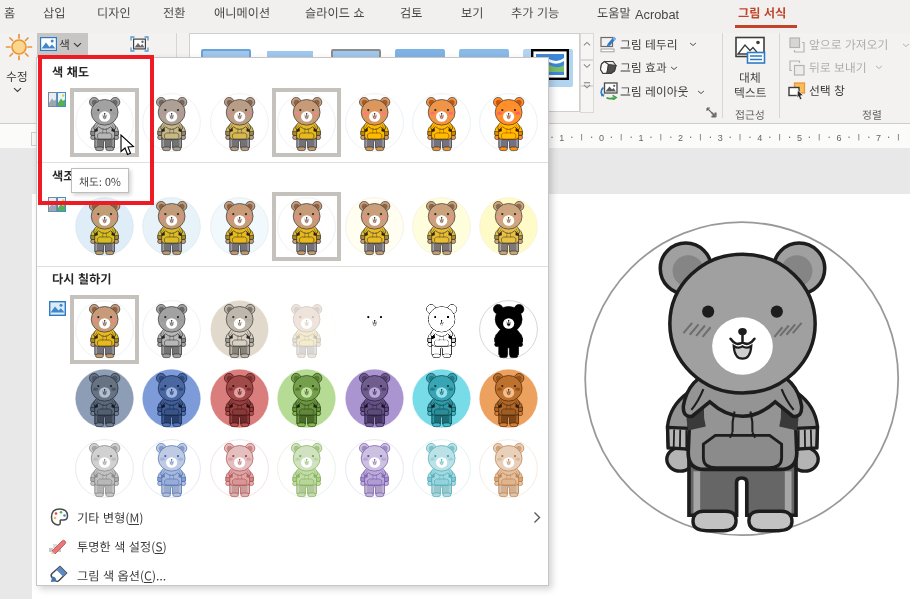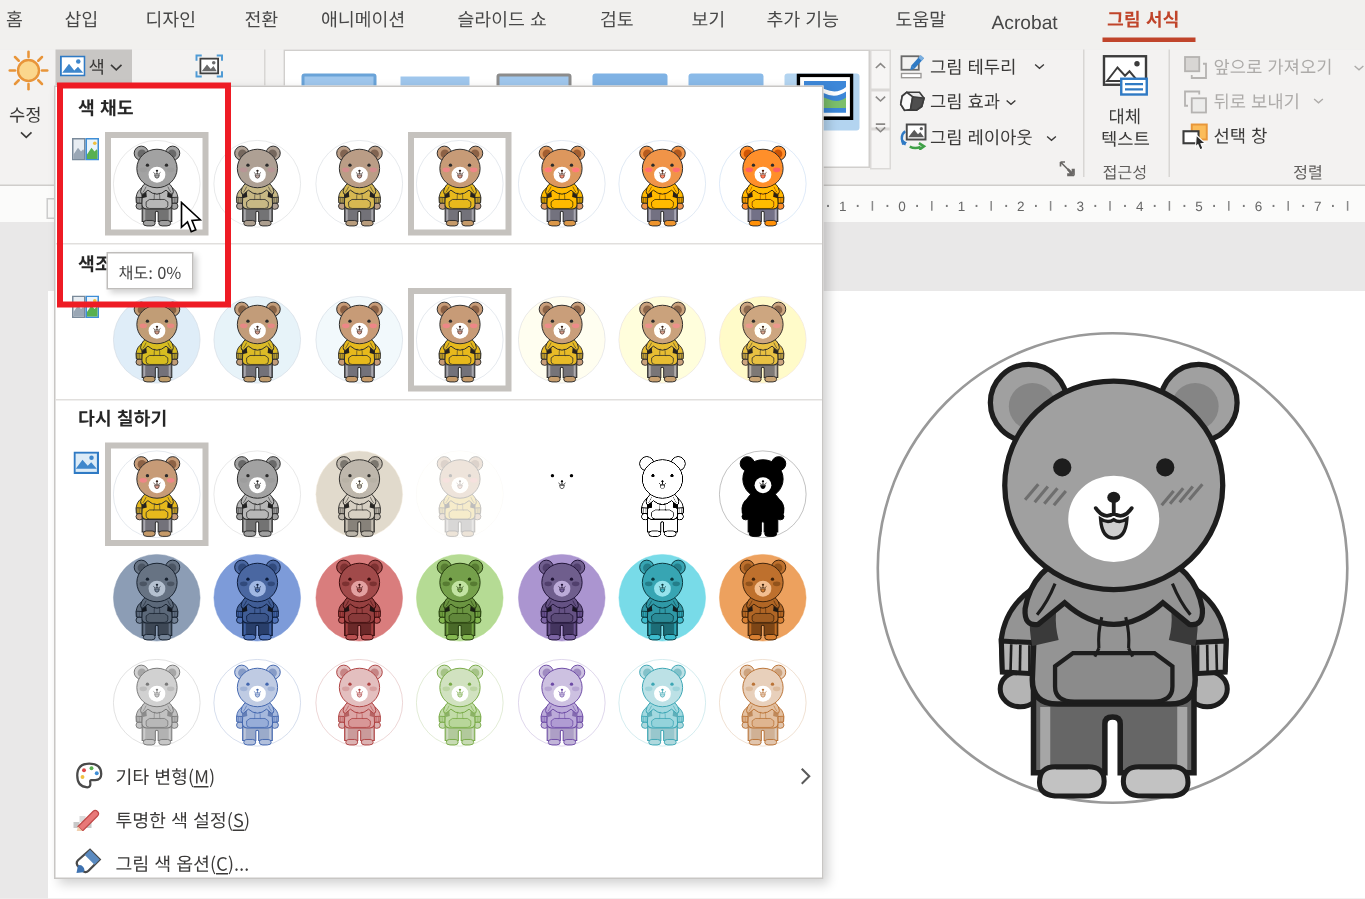--- a/index.html
+++ b/index.html
@@ -137,21 +137,21 @@
     </svg>
 <svg style="position:absolute;left:461.0px;top:4.1px;overflow:visible" width="24" height="18">
       <path transform="translate(0,13.4)" d="M0.6 -1.3H10.6V-0.5H0.6ZM5.1 -3.9H6.1V-1.0H5.1ZM1.8 -9.3H2.8V-7.3H8.4V-9.3H9.4V-3.7H1.8ZM2.8 -6.5V-4.5H8.4V-6.5Z M19.9 -10.1H20.9V1.0H19.9ZM16.6 -8.9H17.6Q17.6 -7.7 17.4 -6.6Q17.1 -5.5 16.5 -4.5Q15.8 -3.5 14.9 -2.6Q13.9 -1.8 12.5 -1.1L12.0 -1.9Q13.6 -2.7 14.6 -3.7Q15.6 -4.7 16.1 -6.0Q16.6 -7.3 16.6 -8.7ZM12.5 -8.9H17.1V-8.1H12.5Z" fill="#474747"></path>
     </svg>
 <svg style="position:absolute;left:511.0px;top:4.1px;overflow:visible" width="50" height="18">
       <path transform="translate(0,13.4)" d="M5.1 -3.1H6.1V1.0H5.1ZM0.6 -3.4H10.6V-2.6H0.6ZM5.1 -8.2H6.0V-7.9Q6.0 -7.3 5.7 -6.8Q5.5 -6.3 5.1 -5.9Q4.7 -5.5 4.1 -5.1Q3.6 -4.8 2.9 -4.6Q2.3 -4.4 1.6 -4.3L1.2 -5.1Q1.8 -5.1 2.4 -5.3Q3.0 -5.5 3.4 -5.8Q3.9 -6.1 4.3 -6.4Q4.7 -6.7 4.9 -7.1Q5.1 -7.5 5.1 -7.9ZM5.2 -8.2H6.1V-7.9Q6.1 -7.5 6.3 -7.1Q6.5 -6.7 6.9 -6.4Q7.2 -6.1 7.7 -5.8Q8.2 -5.5 8.8 -5.3Q9.3 -5.1 9.9 -5.1L9.6 -4.3Q8.9 -4.4 8.2 -4.6Q7.6 -4.8 7.0 -5.1Q6.5 -5.5 6.1 -5.9Q5.7 -6.3 5.4 -6.8Q5.2 -7.3 5.2 -7.9ZM1.6 -8.7H9.6V-7.9H1.6ZM5.1 -10.1H6.1V-8.4H5.1Z M19.3 -10.1H20.3V0.9H19.3ZM20.0 -5.6H22.1V-4.8H20.0ZM16.5 -8.9H17.5Q17.5 -7.3 17.0 -5.9Q16.4 -4.5 15.3 -3.3Q14.2 -2.0 12.5 -1.1L11.9 -1.9Q13.4 -2.7 14.5 -3.7Q15.5 -4.8 16.0 -6.0Q16.5 -7.3 16.5 -8.7ZM12.4 -8.9H17.0V-8.1H12.4Z M34.5 -10.1H35.5V1.0H34.5ZM31.3 -8.9H32.3Q32.3 -7.7 32.0 -6.6Q31.7 -5.5 31.1 -4.5Q30.5 -3.5 29.5 -2.6Q28.5 -1.8 27.1 -1.1L26.6 -1.9Q28.2 -2.7 29.2 -3.7Q30.3 -4.7 30.8 -6.0Q31.3 -7.3 31.3 -8.7ZM27.1 -8.9H31.7V-8.1H27.1Z M39.1 -7.0H46.5V-6.2H39.1ZM39.1 -9.9H40.1V-6.7H39.1ZM37.7 -4.9H47.7V-4.1H37.7ZM42.7 -3.1Q44.4 -3.1 45.4 -2.6Q46.4 -2.1 46.4 -1.1Q46.4 -0.1 45.4 0.4Q44.4 0.9 42.7 0.9Q40.9 0.9 39.9 0.4Q38.9 -0.1 38.9 -1.1Q38.9 -2.1 39.9 -2.6Q40.9 -3.1 42.7 -3.1ZM42.7 -2.3Q41.8 -2.3 41.2 -2.2Q40.6 -2.0 40.2 -1.8Q39.9 -1.5 39.9 -1.1Q39.9 -0.7 40.2 -0.4Q40.6 -0.2 41.2 -0.0Q41.8 0.1 42.7 0.1Q43.5 0.1 44.2 -0.0Q44.8 -0.2 45.1 -0.4Q45.4 -0.7 45.4 -1.1Q45.4 -1.5 45.1 -1.8Q44.8 -2.0 44.2 -2.2Q43.5 -2.3 42.7 -2.3Z" fill="#474747"></path>
     </svg>
 <svg style="position:absolute;left:597.0px;top:4.1px;overflow:visible" width="36" height="18">
       <path transform="translate(0,13.4)" d="M1.9 -4.9H9.5V-4.1H1.9ZM0.6 -1.3H10.6V-0.4H0.6ZM5.1 -4.6H6.1V-1.0H5.1ZM1.9 -9.2H9.3V-8.4H2.9V-4.6H1.9Z M16.3 -4.5H17.3V-2.5H16.3ZM16.8 -9.9Q18.0 -9.9 18.9 -9.6Q19.8 -9.4 20.2 -8.9Q20.7 -8.5 20.7 -7.8Q20.7 -7.1 20.2 -6.7Q19.8 -6.2 18.9 -6.0Q18.0 -5.7 16.8 -5.7Q15.6 -5.7 14.8 -6.0Q13.9 -6.2 13.4 -6.7Q12.9 -7.1 12.9 -7.8Q12.9 -8.5 13.4 -8.9Q13.9 -9.4 14.8 -9.6Q15.6 -9.9 16.8 -9.9ZM16.8 -9.1Q15.9 -9.1 15.3 -8.9Q14.7 -8.8 14.3 -8.5Q14.0 -8.2 14.0 -7.8Q14.0 -7.4 14.3 -7.1Q14.7 -6.8 15.3 -6.7Q15.9 -6.5 16.8 -6.5Q17.7 -6.5 18.3 -6.7Q19.0 -6.8 19.3 -7.1Q19.7 -7.4 19.7 -7.8Q19.7 -8.2 19.3 -8.5Q19.0 -8.8 18.3 -8.9Q17.7 -9.1 16.8 -9.1ZM13.1 -2.8H20.6V0.8H13.1ZM19.6 -2.0H14.0V-0.0H19.6ZM11.8 -4.9H21.8V-4.1H11.8Z M30.6 -10.1H31.6V-4.5H30.6ZM31.2 -7.7H33.2V-6.9H31.2ZM23.5 -9.5H28.6V-5.0H23.5ZM27.6 -8.6H24.5V-5.9H27.6ZM24.6 -4.0H31.6V-1.2H25.6V0.4H24.6V-2.0H30.6V-3.1H24.6ZM24.6 -0.0H32.0V0.8H24.6Z" fill="#474747"></path>
     </svg>
-<span class="abs" style="left:661px;top:7px;font-size:12.8px;color:#474747">Acrobat</span>
+<span class="abs" style="left:635px;top:7px;font-size:12.8px;color:#474747">Acrobat</span>
 <svg style="position:absolute;left:738.0px;top:4.1px;overflow:visible" width="50" height="18">
       <path transform="translate(0,13.4)" d="M1.5 -9.2H8.7V-7.9H1.5ZM0.5 -1.7H10.7V-0.4H0.5ZM7.8 -9.2H9.5V-7.8Q9.5 -7.1 9.4 -6.2Q9.4 -5.4 9.4 -4.5Q9.3 -3.6 9.1 -2.4L7.4 -2.5Q7.6 -3.6 7.7 -4.5Q7.8 -5.5 7.8 -6.3Q7.8 -7.1 7.8 -7.8Z M19.5 -10.2H21.1V-3.5H19.5ZM12.3 -5.2H13.3Q14.4 -5.2 15.3 -5.2Q16.2 -5.2 16.9 -5.3Q17.7 -5.4 18.5 -5.5L18.7 -4.2Q17.9 -4.1 17.1 -4.0Q16.3 -3.9 15.3 -3.9Q14.4 -3.9 13.3 -3.9H12.3ZM12.3 -9.6H17.5V-6.2H13.9V-4.4H12.3V-7.4H15.9V-8.3H12.3ZM13.6 -3.0H21.1V1.0H13.6ZM19.5 -1.7H15.2V-0.3H19.5Z M32.1 -6.7H35.0V-5.4H32.1ZM29.0 -9.4H30.3V-7.7Q30.3 -6.6 30.1 -5.6Q29.9 -4.6 29.5 -3.8Q29.2 -2.9 28.6 -2.3Q28.0 -1.6 27.2 -1.2L26.2 -2.5Q26.9 -2.8 27.4 -3.4Q28.0 -3.9 28.3 -4.6Q28.7 -5.3 28.8 -6.1Q29.0 -6.9 29.0 -7.7ZM29.3 -9.4H30.6V-7.7Q30.6 -6.9 30.8 -6.1Q30.9 -5.4 31.3 -4.7Q31.6 -4.0 32.1 -3.5Q32.6 -3.0 33.3 -2.7L32.3 -1.4Q31.5 -1.8 31.0 -2.4Q30.4 -3.0 30.0 -3.9Q29.7 -4.7 29.5 -5.7Q29.3 -6.7 29.3 -7.7ZM34.2 -10.2H35.8V1.1H34.2Z M40.2 -9.7H41.6V-8.6Q41.6 -7.6 41.2 -6.6Q40.9 -5.6 40.2 -4.9Q39.4 -4.2 38.3 -3.8L37.5 -5.1Q38.2 -5.3 38.8 -5.7Q39.3 -6.1 39.6 -6.6Q39.9 -7.0 40.1 -7.6Q40.2 -8.1 40.2 -8.6ZM40.6 -9.7H41.9V-8.6Q41.9 -8.1 42.0 -7.6Q42.2 -7.1 42.5 -6.6Q42.8 -6.2 43.3 -5.9Q43.8 -5.5 44.5 -5.3L43.7 -4.0Q42.6 -4.4 41.9 -5.1Q41.2 -5.7 40.9 -6.7Q40.6 -7.6 40.6 -8.6ZM39.3 -3.0H47.0V1.1H45.3V-1.7H39.3ZM45.3 -10.2H47.0V-3.5H45.3Z" fill="#c0442a"></path>
     </svg>
 <div class="abs" style="left:735px;top:24.5px;width:62px;height:3px;background:#c0442a"></div>
 <div class="abs" style="left:0;top:32.5px;width:910px;height:91.5px;background:#f3f2f1;border-bottom:1px solid #cfcdcb"></div>
 <svg class="abs" style="left:3px;top:32px" width="32" height="32" viewBox="0 0 32 32">
 <circle cx="16" cy="15" r="7" fill="#fbd78d" stroke="#e8953a" stroke-width="1.6"></circle>
 <g stroke="#e8953a" stroke-width="1.7" stroke-linecap="round">
 <path d="M16 2.5 V6"></path>
         <path d="M16 24 V27.5"></path>

